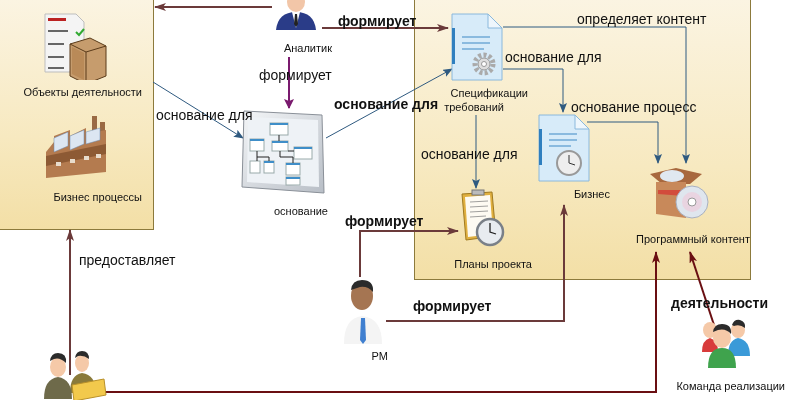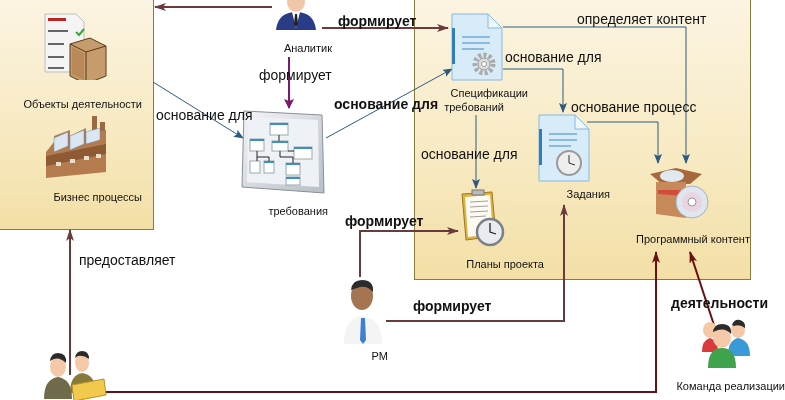--- a/index.html
+++ b/index.html
@@ -73,21 +73,21 @@
       <rect x="6" y="20" width="20" height="2"></rect>
       <rect x="6" y="33" width="16" height="2"></rect>
       <rect x="6" y="46" width="16" height="2"></rect>
       <rect x="6" y="57" width="16" height="2"></rect>
     </g>
   <path d="M34,22 l3,3 l5,-6" stroke="#3a3" stroke-width="2" fill="none"></path>
   <path d="M28,34 L48,28 L64,36 L64,66 L44,74 L28,66 Z" fill="#c69c6d" stroke="#5a3b1a"></path>
   <path d="M28,34 L44,42 L64,36 M44,42 L44,74" stroke="#5a3b1a" fill="none"></path>
   <path d="M30,37 L42,43 L42,70 L30,64 Z" fill="#b98a58"></path>
 </svg>
-<div class="node-lbl" style="left:10px;top:98px;width:132px">Объекты деятельности</div>
+<div class="node-lbl" style="left:10px;top:86px;width:132px">Объекты деятельности</div>
 
 <svg class="icon" style="left:42px;top:112px" width="72" height="68">
   <rect x="50" y="4" width="5" height="30" fill="#9a6a44"></rect>
   <rect x="58" y="10" width="5" height="24" fill="#9a6a44"></rect>
   <path d="M4,40 L12,30 L12,24 L28,18 L28,24 L44,16 L44,22 L64,18 L64,60 L4,66 Z" fill="#b47b4f"></path>
   <g fill="#dce6f2" stroke="#6a8ab0" stroke-width="0.5">
     <path d="M12,26 L26,20 L26,34 L12,40 Z"></path>
     <path d="M28,24 L42,18 L42,32 L28,38 Z"></path>
     <path d="M44,20 L58,16 L58,28 L44,32 Z"></path>
   </g>
@@ -132,21 +132,21 @@
       <rect x="30" y="16" width="18" height="2"></rect>
       <rect x="10" y="32" width="14" height="2"></rect>
       <rect x="32" y="34" width="16" height="2"></rect>
       <rect x="54" y="40" width="18" height="2"></rect>
       <rect x="24" y="54" width="10" height="2"></rect>
       <rect x="46" y="56" width="14" height="2"></rect>
       <rect x="46" y="70" width="14" height="2"></rect>
     </g>
   <path d="M39,28 V34 M17,44 V50 H29 V54 M17,50 V54 M40,44 V50 H53 V56 M48,44 H54" stroke="#222" fill="none"></path>
 </svg>
-<div class="node-lbl" style="left:240px;top:205px;width:88px">требования</div>
+<div class="node-lbl" style="left:240px;top:205px;width:88px">основание</div>
 
 <svg class="icon" style="left:450px;top:12px" width="56" height="70">
   <path d="M2,2 L38,2 L52,16 L52,68 L2,68 Z" fill="#d7ebf9" stroke="#8ab8dc"></path>
   <path d="M38,2 L38,16 L52,16 Z" fill="#eef6fc" stroke="#8ab8dc"></path>
   <rect x="2" y="16" width="3" height="36" fill="#2f7fbf"></rect>
   <g fill="#8abadf">
       <rect x="12" y="24" width="28" height="2"></rect>
       <rect x="12" y="30" width="28" height="2"></rect>
       <rect x="12" y="36" width="22" height="2"></rect>
     </g>
@@ -162,36 +162,36 @@
   <path d="M38,2 L38,16 L52,16 Z" fill="#eef6fc" stroke="#8ab8dc"></path>
   <rect x="2" y="16" width="3" height="36" fill="#2f7fbf"></rect>
   <g fill="#8abadf">
       <rect x="12" y="20" width="28" height="2"></rect>
       <rect x="12" y="26" width="28" height="2"></rect>
       <rect x="12" y="32" width="22" height="2"></rect>
     </g>
   <circle cx="32" cy="50" r="12" fill="#eee" stroke="#999" stroke-width="2"></circle>
   <path d="M32,42 V50 L38,52" stroke="#333" fill="none"></path>
 </svg>
-<div class="node-lbl" style="left:520px;top:188px;width:90px">Задания</div>
+<div class="node-lbl" style="left:520px;top:188px;width:90px">Бизнес</div>
 
 <svg class="icon" style="left:458px;top:188px" width="50" height="62">
   <path d="M4,6 L34,4 L38,48 L8,52 Z" fill="#e0b040" stroke="#a07a20"></path>
   <path d="M7,9 L32,7 L35,46 L10,49 Z" fill="#fdfaf2"></path>
   <g stroke="#888" stroke-width="0.8">
       <line x1="12" y1="14" x2="30" y2="13"></line>
       <line x1="12" y1="19" x2="30" y2="18"></line>
       <line x1="12" y1="24" x2="30" y2="23"></line>
       <line x1="12" y1="29" x2="28" y2="28"></line>
     </g>
   <rect x="14" y="2" width="12" height="5" fill="#bbb" stroke="#777"></rect>
   <circle cx="32" cy="44" r="13" fill="#e8ecf0" stroke="#7a8088" stroke-width="2.5"></circle>
   <path d="M32,35 V44 L38,46" stroke="#222" fill="none" stroke-width="1.3"></path>
 </svg>
-<div class="node-lbl" style="left:444px;top:258px;width:100px">Планы проекта</div>
+<div class="node-lbl" style="left:432px;top:258px;width:100px">Планы проекта</div>
 
 <svg class="icon" style="left:646px;top:164px" width="66" height="60">
   <path d="M4,10 L30,4 L56,10 L44,20 L16,20 Z" fill="#a8683e"></path>
   <path d="M10,18 L40,18 L40,54 L10,50 Z" fill="#c8895a"></path>
   <path d="M12,26 L38,26 L38,32 L12,30 Z" fill="#d24c3c"></path>
   <ellipse cx="26" cy="12" rx="12" ry="6" fill="#e0e8f0"></ellipse>
   <circle cx="46" cy="38" r="16" fill="#dfe6ee" stroke="#a8b0c0"></circle>
   <circle cx="46" cy="38" r="10" fill="#f0c8d8" opacity="0.6"></circle>
   <circle cx="46" cy="38" r="4" fill="#fff" stroke="#999"></circle>
 </svg>

